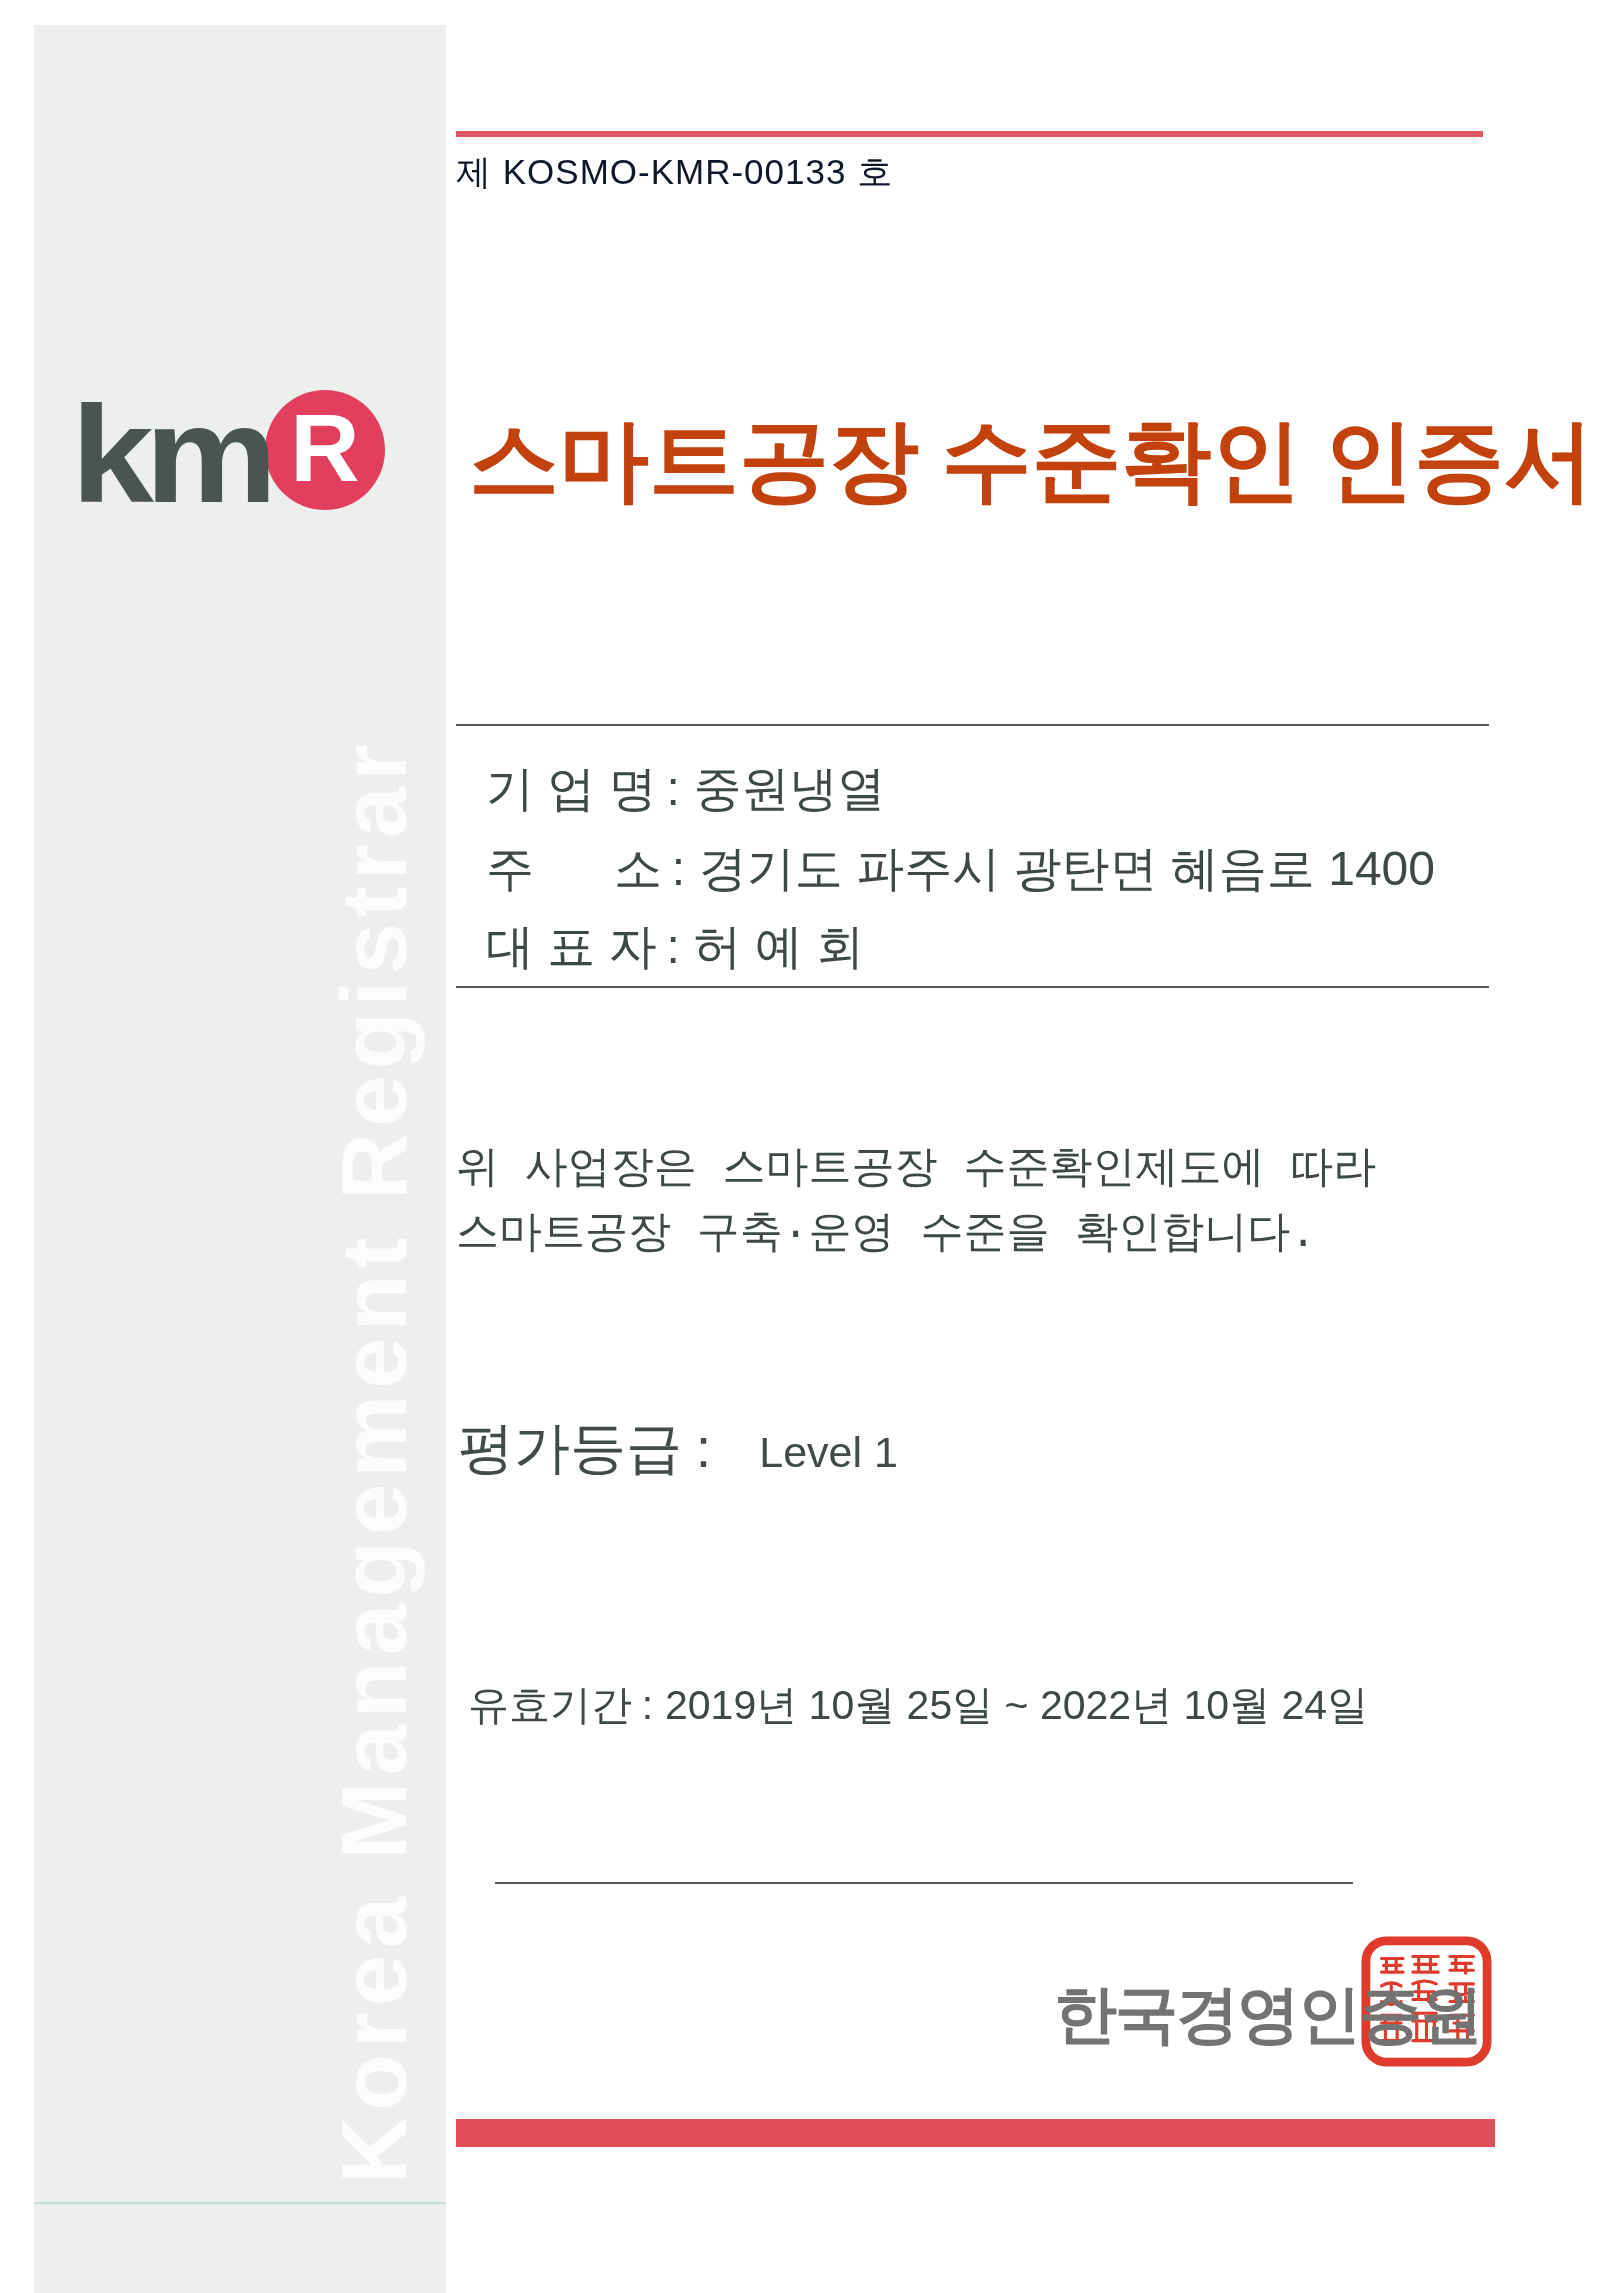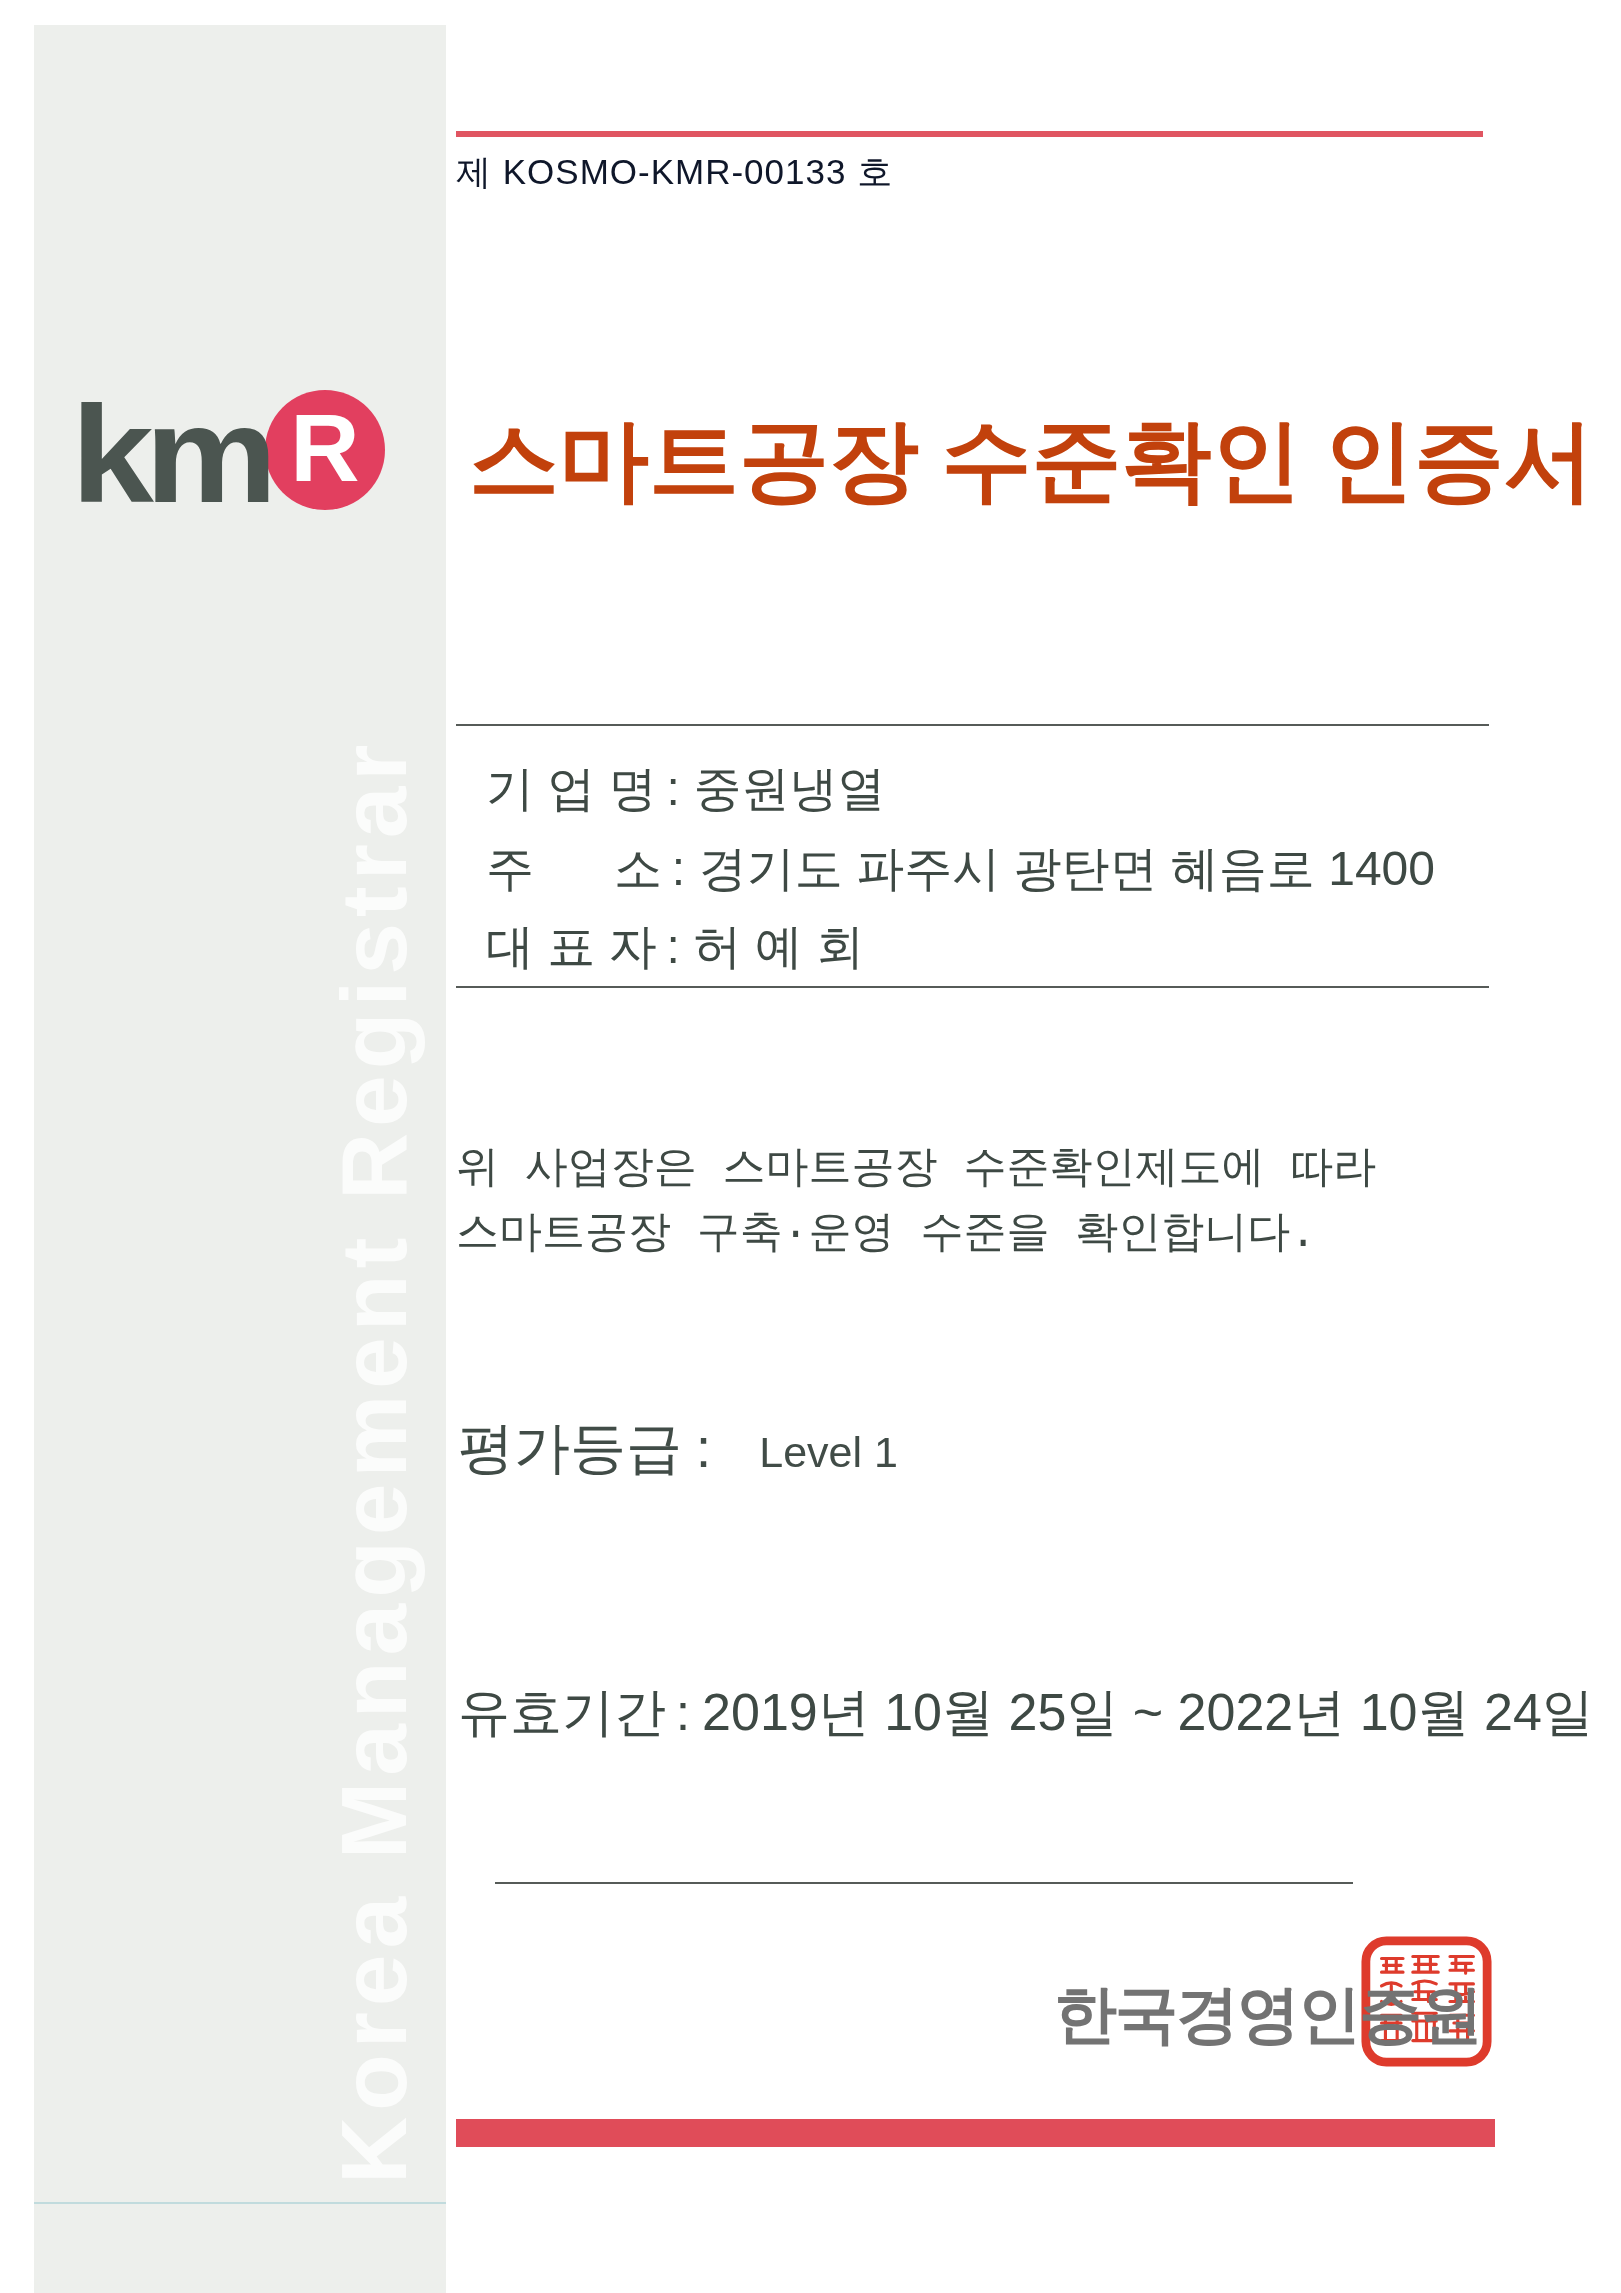--- a/index.html
+++ b/index.html
@@ -48,21 +48,21 @@
   .rule-2{left:456px;top:986px;width:1033px;}
   .rule-3{left:495px;top:1882px;width:858px;}
   .info-row{position:absolute;left:456px;font-size:48px;color:#3e4944;white-space:nowrap;margin-left:30px;}
   .info-row .lbl{white-space:pre;}
   .info-row .colon{margin:0 13.7px 0 9.8px;}
   .row-1{top:757px;} .row-2{top:837px;} .row-3{top:915px;}
   .body-text{position:absolute;left:456px;top:1137px;font-size:43px;line-height:65px;color:#3e4944;white-space:nowrap;font-family:Liberation Mono, monospace;}
   .grade{position:absolute;left:458px;top:1411px;font-size:56px;color:#414c47;white-space:nowrap;}
   .grade .colon{margin:0 29px 0 13.7px;}
   .grade .value{font-size:43px;margin-left:19px;}
-  .validity{position:absolute;left:458px;top:1678px;font-size:52px;color:#3e4944;white-space:nowrap;}
+  .validity{position:absolute;left:468px;top:1678px;font-size:41px;color:#3e4944;white-space:nowrap;}
   .validity .colon{margin:0 11.8px 0 9.8px;}
   .issuer-name{
     position:absolute;left:1054px;top:1972px;font-size:63px;font-weight:bold;
     color:#737373;letter-spacing:-2px;white-space:nowrap;z-index:3;
   }
   .seal{position:absolute;left:1360px;top:1935px;width:133px;height:133px;z-index:2;}
   .accent-bar-bottom{position:absolute;left:456px;top:2119px;width:1039px;height:28px;background:#e04c59;}
 </style>
 </head>
 <body>

